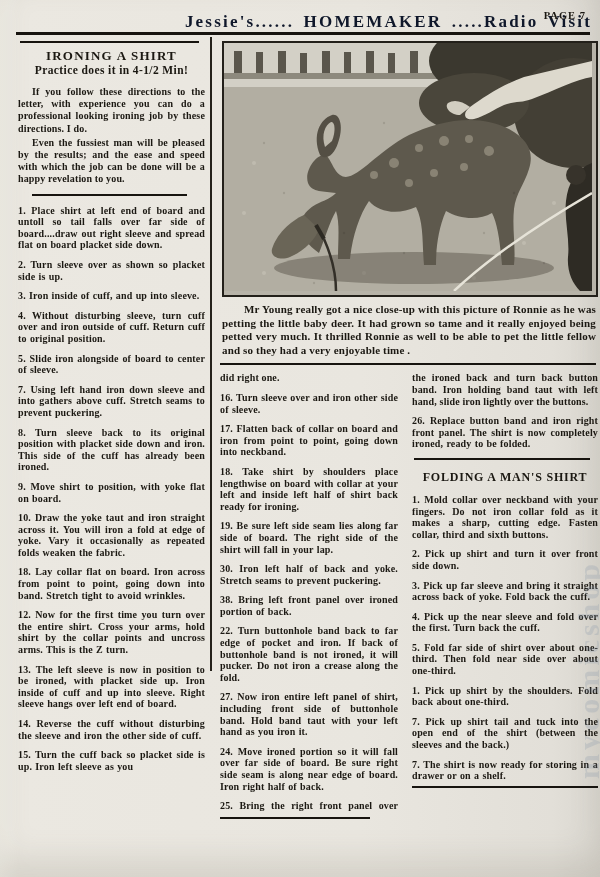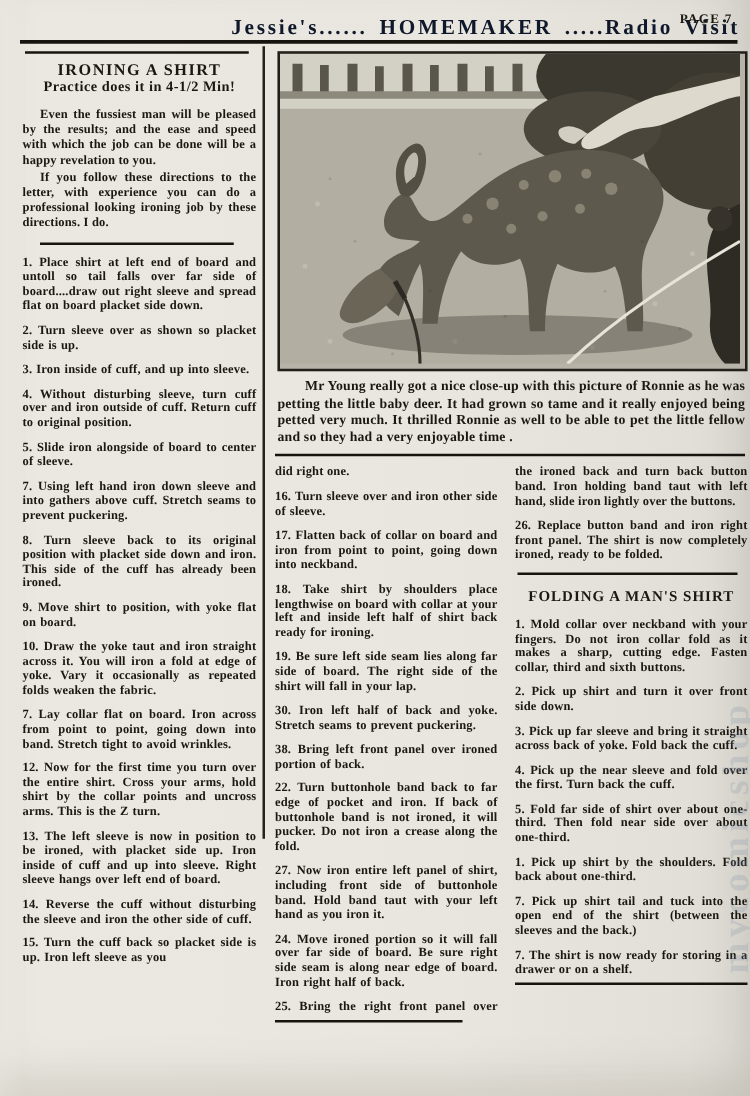--- a/index.html
+++ b/index.html
@@ -84,34 +84,34 @@
   </div>
   <div class="masthead-rule"></div>
 
   <div class="body-grid">
 
     <div class="col-left">
       <div class="col-top-rule"></div>
       <p class="art-title">IRONING A SHIRT</p>
       <p class="art-subtitle">Practice does it in 4-1/2 Min!</p>
       <div class="intro">
+        <p>If you follow these directions to the letter, with experience you can do a professional looking ironing job by these directions.  I do.</p>
         <p>Even the fussiest man will be pleased by the results; and the ease and speed with which the job can be done will be a happy revelation to you.</p>
-        <p>If you follow these directions to the letter, with experience you can do a professional looking ironing job by these directions.  I do.</p>
       </div>
       <div class="mid-rule"></div>
       <p class="step">1.  Place shirt at left end of board and untoll so tail falls over far side of board....draw out right sleeve and spread flat on board placket side down.</p>
       <p class="step">2.  Turn sleeve over as shown so placket side is up.</p>
       <p class="step">3.  Iron inside of cuff, and up into sleeve.</p>
       <p class="step">4.  Without disturbing sleeve, turn cuff over and iron outside of cuff. Return cuff to original position.</p>
       <p class="step">5.  Slide iron alongside of board to center of sleeve.</p>
       <p class="step">7.  Using left hand iron down sleeve and into gathers above cuff. Stretch seams to prevent puckering.</p>
       <p class="step">8.  Turn sleeve back to its original position with placket side down and iron. This side of the cuff has already been ironed.</p>
       <p class="step">9.  Move shirt to position, with yoke flat on board.</p>
       <p class="step">10.  Draw the yoke taut and iron straight across it.  You will iron a fold at edge of yoke.  Vary it occasionally as repeated folds weaken the fabric.</p>
-      <p class="step">7.  Lay collar flat on board.  Iron across from point to point, going down into band.  Stretch tight to avoid wrinkles.</p>
+      <p class="step">18.  Lay collar flat on board.  Iron across from point to point, going down into band.  Stretch tight to avoid wrinkles.</p>
       <p class="step">12.  Now for the first time you turn over the entire shirt. Cross your arms, hold shirt by the collar points and uncross arms.  This is the Z turn.</p>
       <p class="step">13.  The left sleeve is now in position to be ironed, with placket side up.  Iron inside of cuff and up into sleeve.  Right sleeve hangs over left end of board.</p>
       <p class="step">14.  Reverse the cuff without disturbing the sleeve and iron the other side of cuff.</p>
       <p class="step">15.  Turn the cuff back so placket side is up. Iron left sleeve as you</p>
     </div>
 
     <div class="vdivider"></div>
 
     <div class="col-right-region">
 

